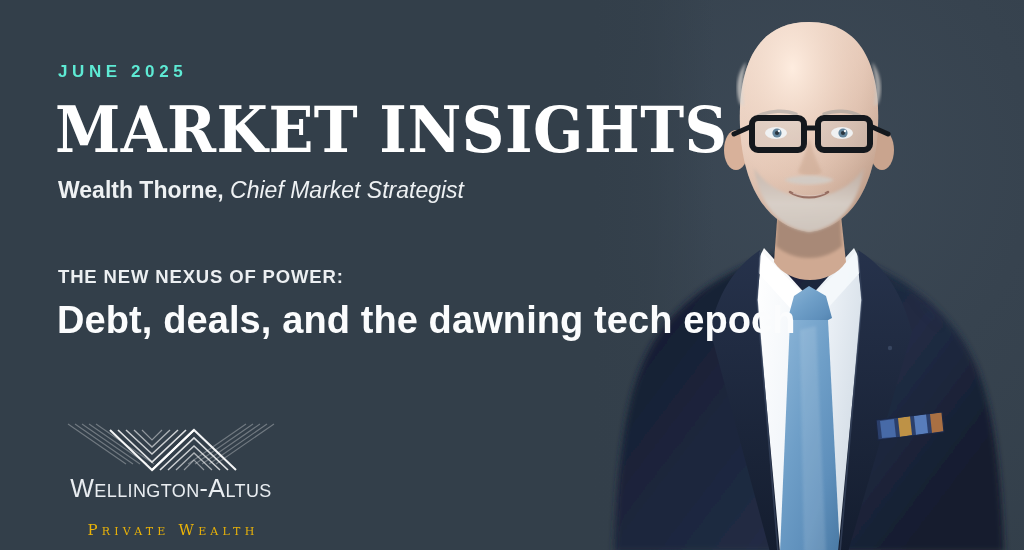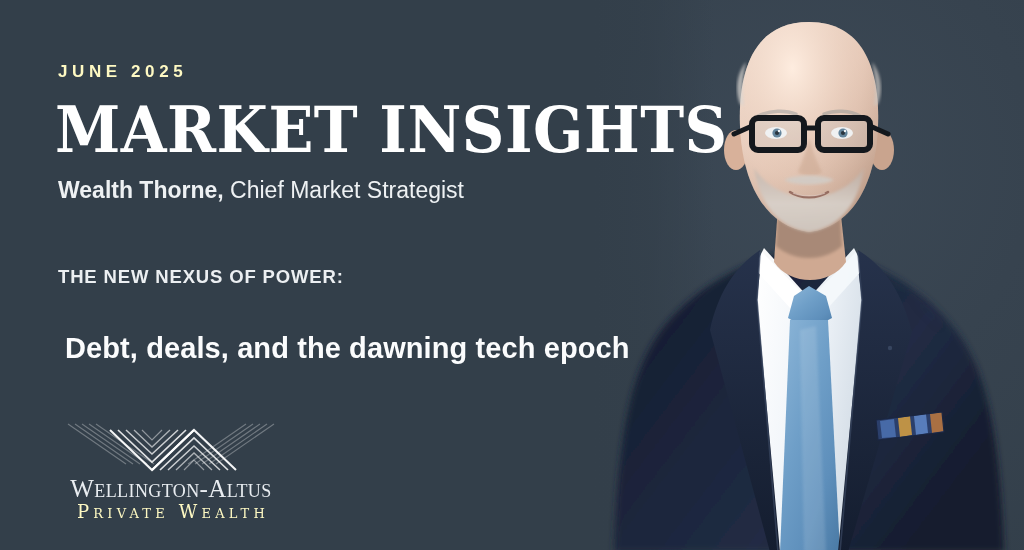--- a/index.html
+++ b/index.html
@@ -57,21 +57,21 @@
     height: 550px;
   }
 
   .eyebrow {
     position: absolute;
     top: 62px;
     left: 1px;
     font-size: 17px;
     font-weight: bold;
     letter-spacing: 4.6px;
-    color: #fef9c3;
+    color: #5eead4;
   }
 
   .title {
     position: absolute;
     top: 98px;
     left: -2px;
     font-family: "DejaVu Serif", "Liberation Serif", serif;
     font-size: 59px;
     font-weight: bold;
     letter-spacing: 0.5px;
@@ -84,75 +84,74 @@
 
   .byline {
     position: absolute;
     top: 177px;
     left: 1px;
     font-size: 23px;
     color: #eef1f3;
     white-space: nowrap;
   }
   .byline .name { font-weight: bold; }
-  .byline .role { font-weight: normal; }
+  .byline .role { font-style: italic; font-weight: normal; }
 
   .kicker {
     position: absolute;
     top: 266px;
     left: 1px;
     font-size: 18.5px;
     font-weight: bold;
     letter-spacing: 0.85px;
     color: #eceff2;
     white-space: nowrap;
   }
 
   .headline {
     position: absolute;
     top: 299px;
-    left: 8px;
-    font-size: 29px;
+    left: 0px;
+    font-size: 38px;
     font-weight: bold;
     letter-spacing: 0.1px;
     color: #fbfcfd;
     white-space: nowrap;
-    margin-top: 33px;
   }
 
   
   .logo {
     position: absolute;
     left: 48px;
     top: 418px;
     width: 246px;
     text-align: center;
   }
   .logo-mark {
     width: 246px;
     height: 56px;
     display: block;
   }
   .logo-word {
     margin-top: 2px;
-    font-family: Liberation Serif, serif;
+    font-family: Liberation Sans, sans-serif;
     font-size: 25px;
     font-variant: small-caps;
     letter-spacing: 0.4px;
     color: #e9edf1;
     line-height: 1;
     white-space: nowrap;
   }
   .logo-tag {
-    margin-top: 2px;
+    margin-top: 22px;
     font-family: "DejaVu Serif", "Liberation Serif", serif;
-    font-size: 18px;
+    font-size: 15px;
     font-variant: small-caps;
     letter-spacing: 4.2px;
-    color: #fef9c3;
+    color: #eab308;
     line-height: 1;
     white-space: nowrap;
     padding-left: 4px;
   }
 </style>
 </head>
 <body>
 
 <div id="banner">
 

